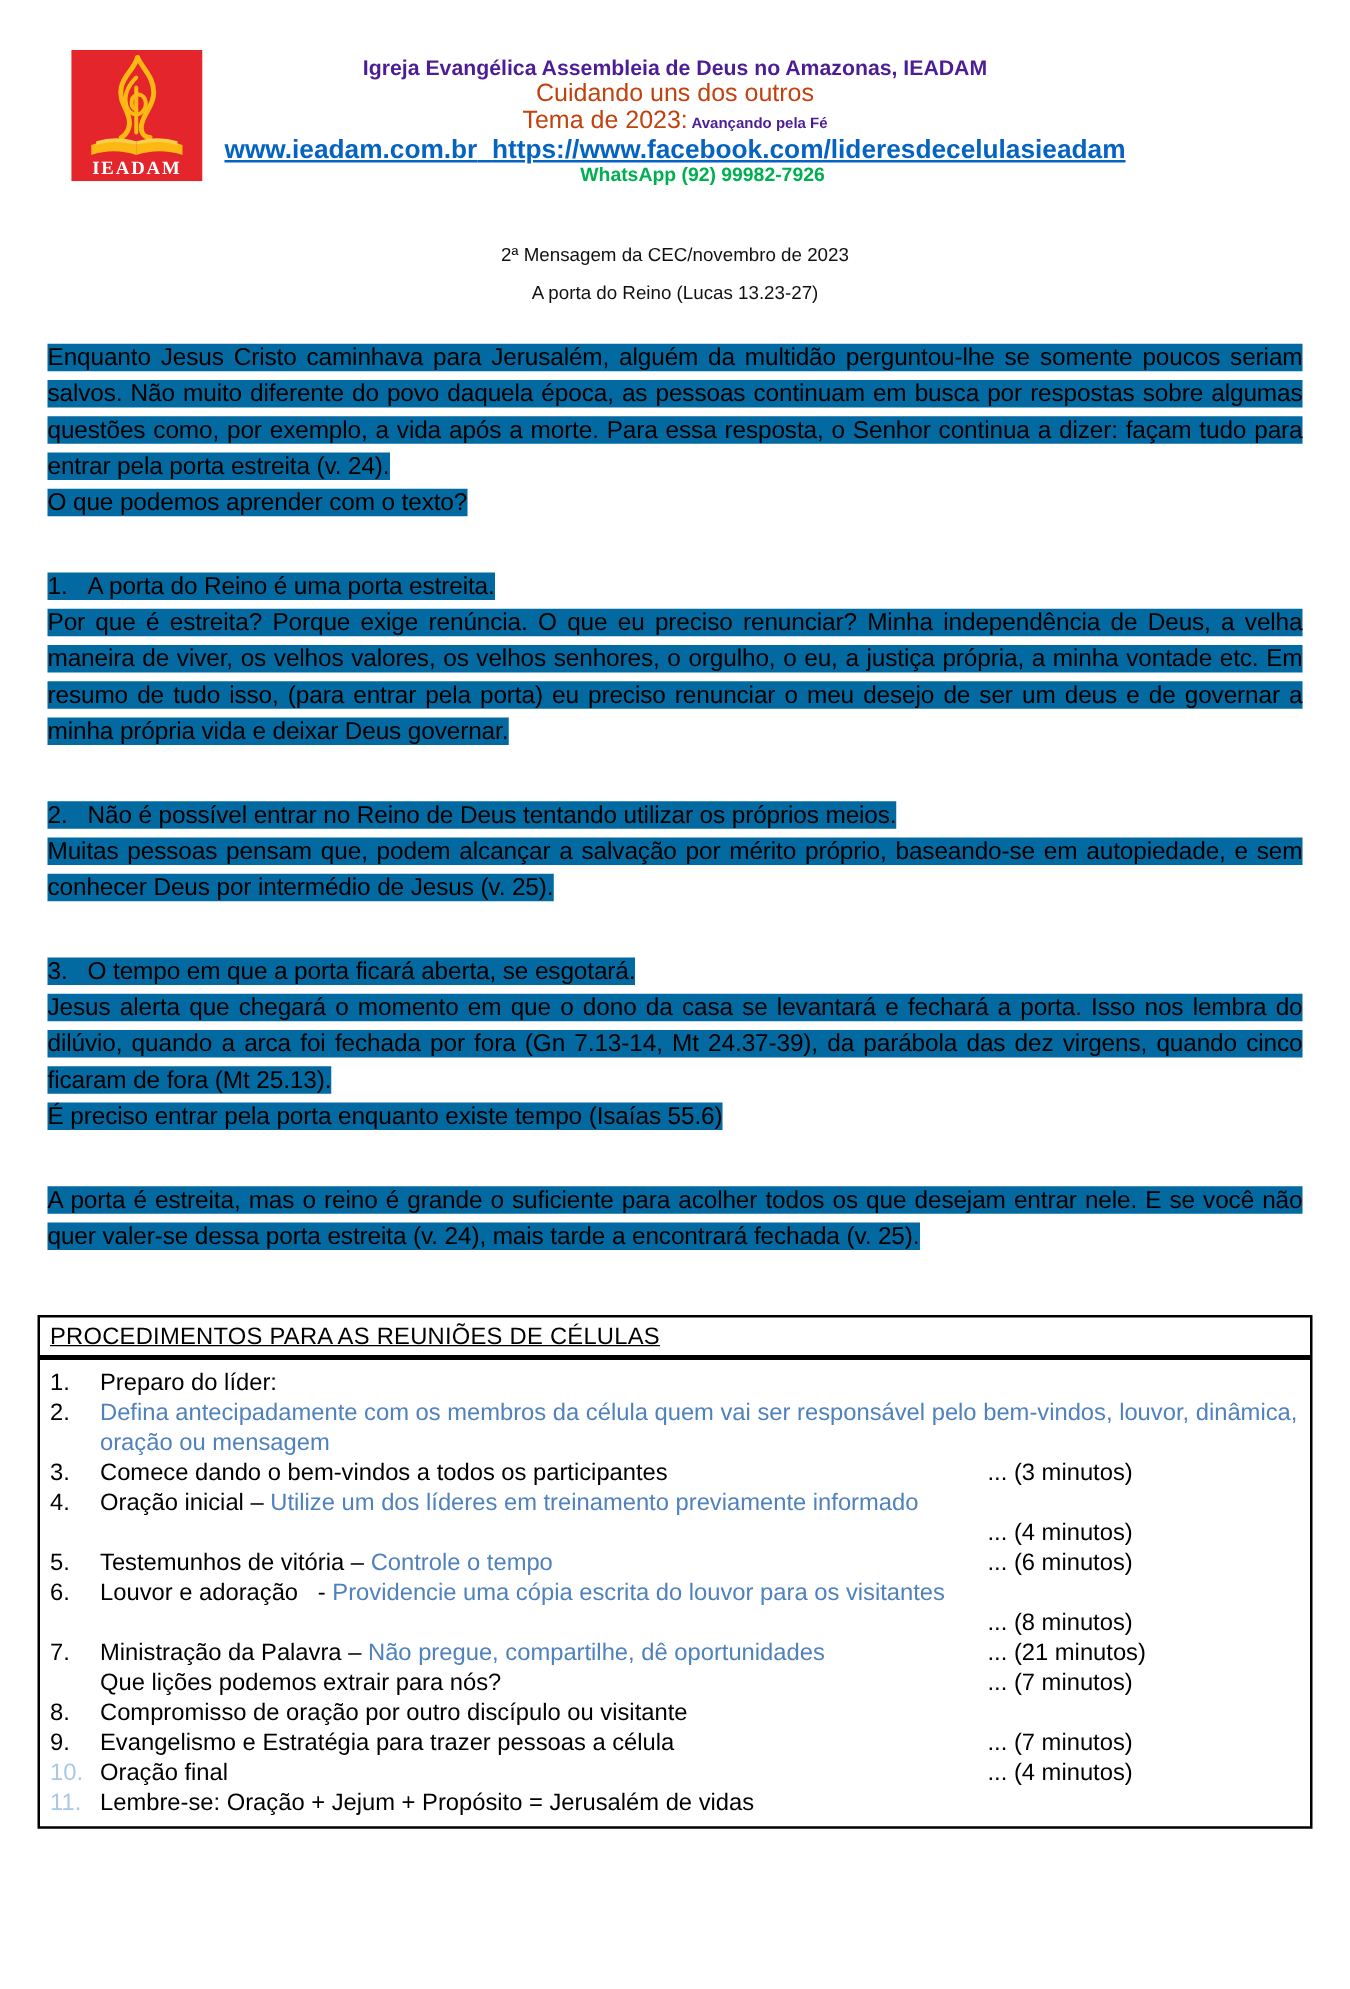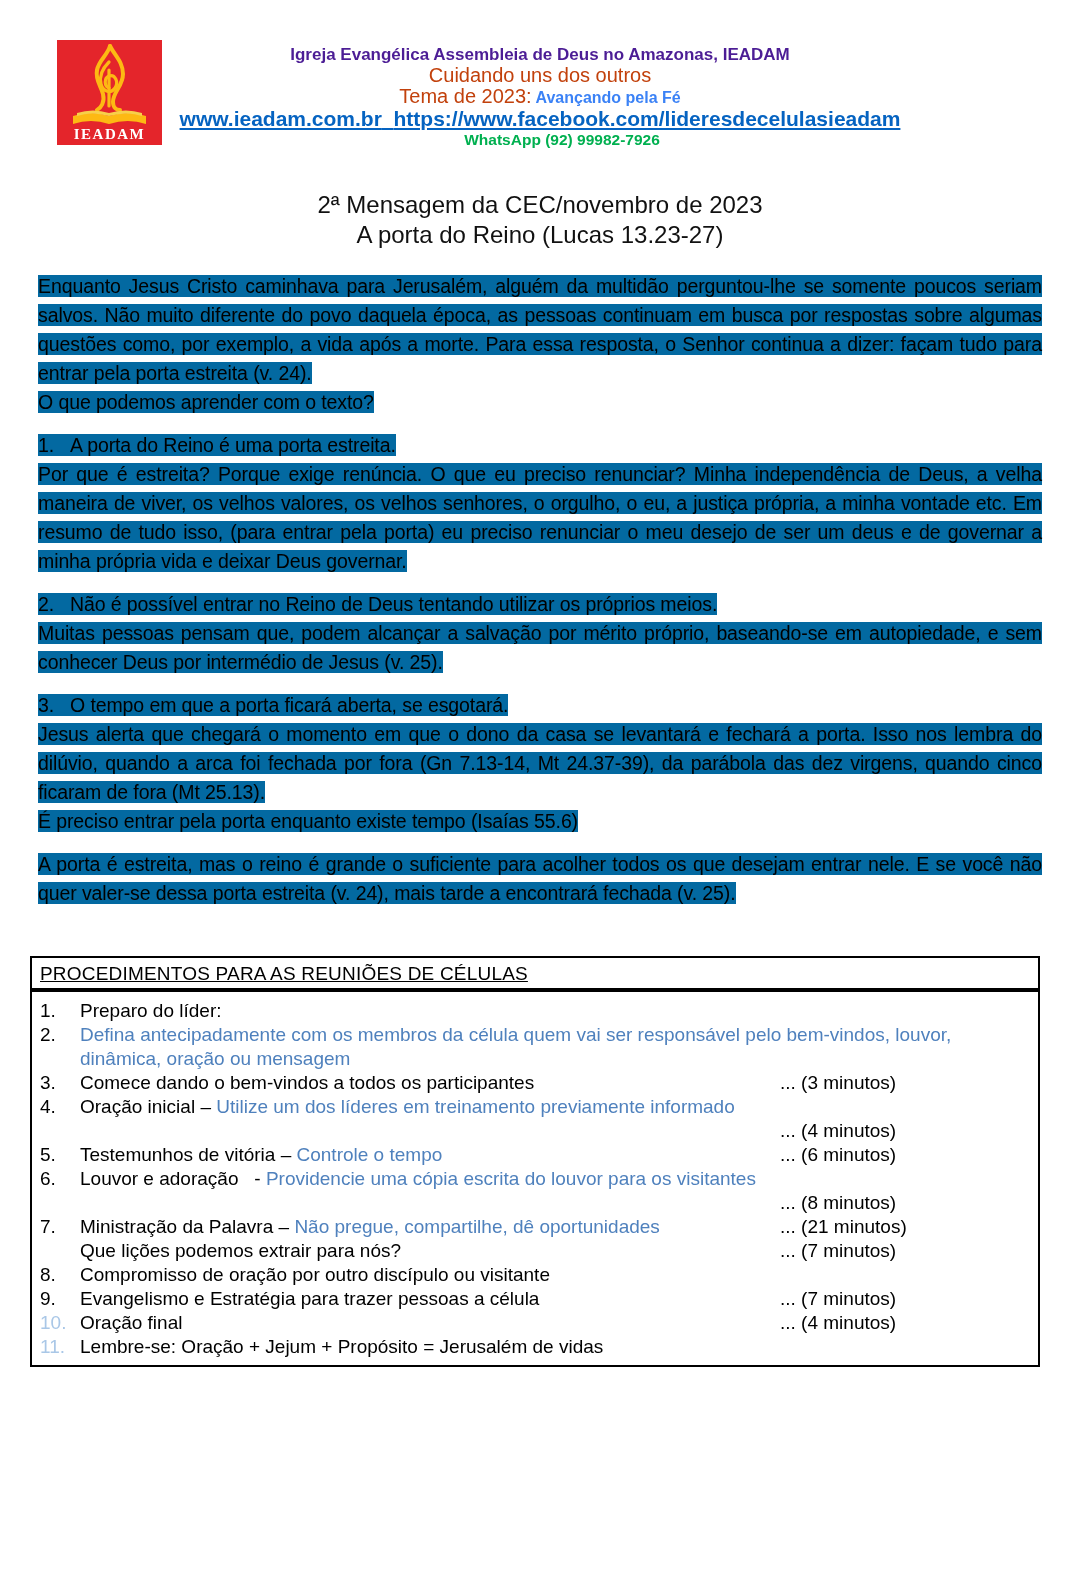--- a/index.html
+++ b/index.html
@@ -16,38 +16,38 @@
 
   
   .header { position:relative; height:150px; padding-top:44px; }
   .logo {
     position:absolute; left:57px; top:40px;
     width:105px; height:105px; display:block;
   }
   .header-text { width:100%; text-align:center; line-height:21px; }
   .h-red   { color:#4c1d95; font-size:17px; font-weight:bold; }
   .h-red2  { color:#c2410c; font-size:20px; font-weight:normal; }
-  .h-blue  { color:#3b82f6; font-size:16px; font-weight:bold; }
+  .h-blue  { color:#4c1d95; font-size:12px; font-weight:bold; }
   .h-links { font-size:21px; font-weight:bold; text-decoration:underline; color:#0563c1; }
   .h-links span { color:#0563c1; }
   .h-green { color:#00b050; font-size:15.5px; font-weight:bold;padding-left:44px; }
 
   
-  .doc-title { text-align:center; margin-top:40px; font-size:24px; line-height:30px; color:#111; }
+  .doc-title { text-align:center; margin-top:40px; font-size:15px; line-height:30px; color:#111; }
 
   
   .body-text { padding:0 38px; margin-top:22px; font-size:19.5px; line-height:29px; letter-spacing:-0.1px; }
   .para { text-align:justify; }
   .hl { background:#0369a1; }
-  .sec { margin-top:14px; }
+  .sec { margin-top:38px; }
   .sec-head { font-size:19.5px; }
 
   
   .proc-table {
-    margin:48px 40px 0 30px;
+    margin:48px 30px 0 30px;
     border:2px solid #000;
   }
   .proc-title-row {
     padding:5px 8px 3px 8px;
     border-bottom:4px solid #000;
     font-size:19px; letter-spacing:0.2px;
   }
   .proc-title-row span { text-decoration:underline; }
   .proc-note-row {
     padding:4px 8px 5px 18px;

